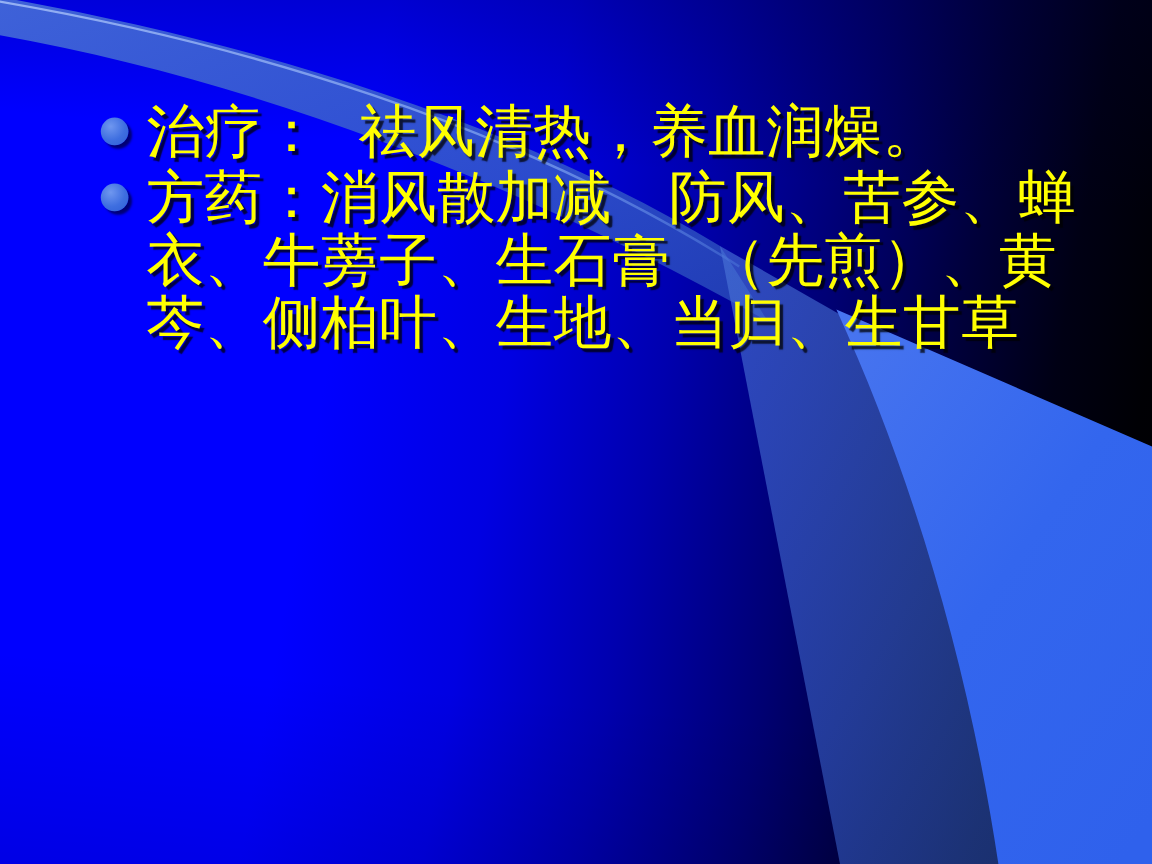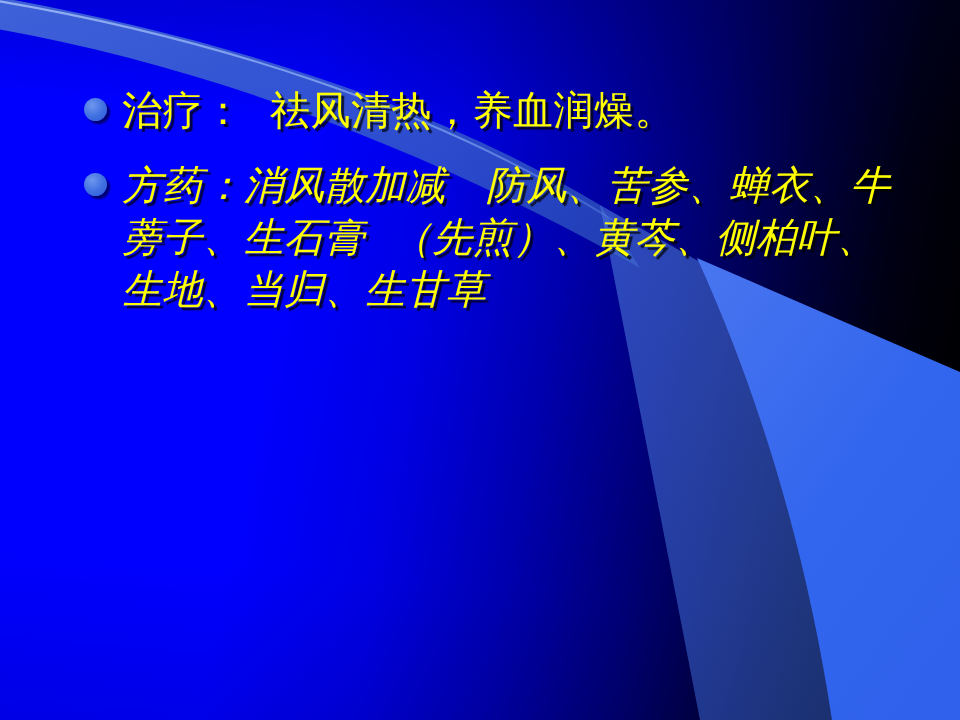--- a/index.html
+++ b/index.html
@@ -74,30 +74,30 @@
     height: 23px;
     border-radius: 50%;
     background: radial-gradient(circle at 36% 32%, #6f97ef 0%, #3e6ee0 55%, #2f5ed6 100%);
     box-shadow: 3px 3px 2px rgba(0,0,0,0.55);
   }
 
   .bullet-text {
     margin-left: 38px;
     color: #ffff00;
     font-family: "DejaVu Sans", "Liberation Sans", sans-serif;
-    font-size: 40px;
+    font-size: 48px;
     line-height: 52px;
     letter-spacing: 0.5px;
     text-shadow: 3px 3px 1px rgba(0,0,0,0.75);
     white-space: pre-wrap;
     word-break: break-all;
   }
 
   #b1 { top: 84px; }
-  #b2 { top: 159px; font-style: italic; }
+  #b2 { top: 139px; }
   #b3 { top: 312px; }
 </style>
 </head>
 <body>
 
 <div id="slide">
 
   <div id="bg-gradient"></div>
   <div id="bg-vert"></div>
 

